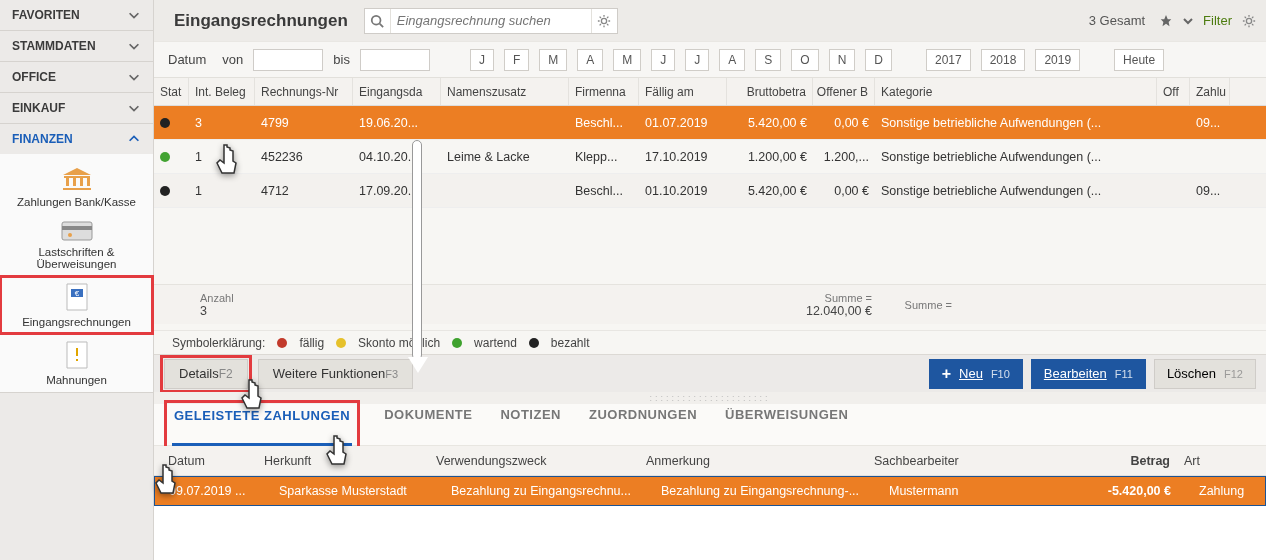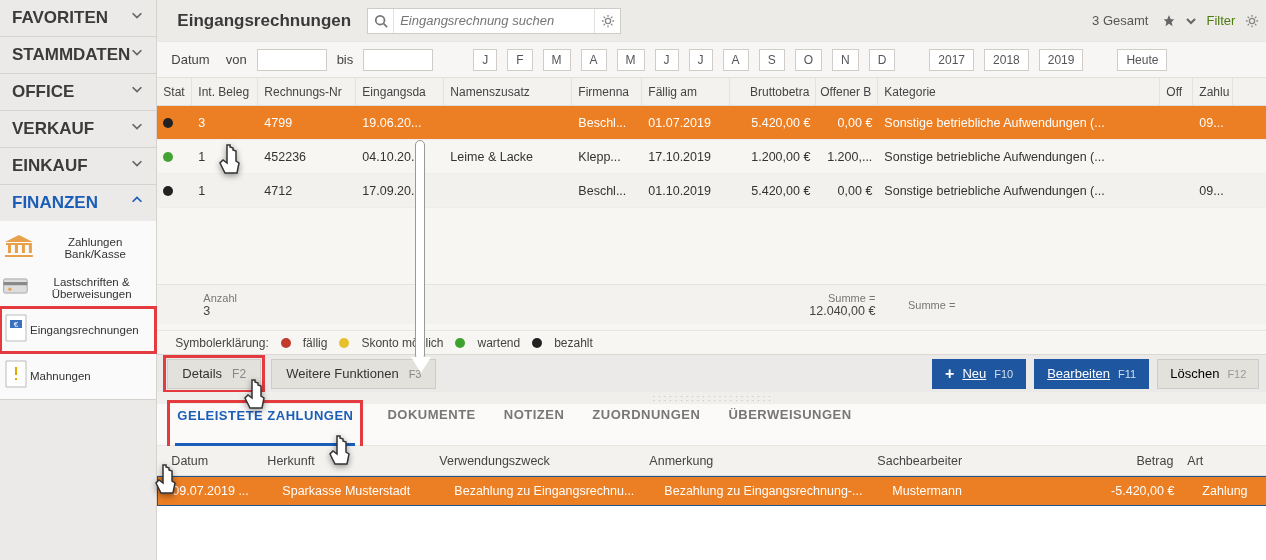--- a/index.html
+++ b/index.html
@@ -1,24 +1,24 @@
 <!DOCTYPE html>
 <html><head>
 <meta charset="utf-8">
 <style>
   * { box-sizing: border-box; margin: 0; padding: 0; font-family: "Segoe UI", Arial, sans-serif; }
   body { width: 1266px; height: 560px; overflow: hidden; background: #fff; position: relative; }
   .app { display: flex; height: 560px; }
   .sidebar { width: 195px; background: #eceae8; display: flex; flex-direction: column; border-right: 1px solid #d6d3cf; }
   .side-group { border-bottom: 1px solid #d6d3cf; }
-  .side-head { display: flex; align-items: flex-start; justify-content: space-between; padding: 8px 12px; font-size: 17px; font-weight: 600; color: #3b3b3b; cursor: pointer; text-transform: uppercase; }
+  .side-head { display: flex; align-items: center; justify-content: space-between; padding: 8px 12px; font-size: 12px; font-weight: 600; color: #3b3b3b; cursor: pointer; text-transform: uppercase; }
   .side-head.finanzen { color: #1a5eb8; }
   .chev { width: 14px; height: 14px; }
   .side-tiles { background: #fafafa; display: flex; flex-direction: column; align-items: center; padding: 6px 0 0 0; }
-  .tile { display: flex; align-items: center; padding: 6px 2px; font-size: 11.5px; color: #333; text-align: center; width: 100%; cursor: pointer; }
+  .tile { display: flex; flex-direction: column; align-items: center; padding: 6px 2px; font-size: 11.5px; color: #333; text-align: center; width: 100%; cursor: pointer; }
   .tile svg { margin-bottom: 4px; }
   .tile.highlighted { outline: 3px solid #e33b3f; outline-offset: -2px; }
   .main { flex: 1; display: flex; flex-direction: column; position: relative; background: #fff; }
   .toolbar { display: flex; align-items: center; height: 42px; padding-left: 10px; border-bottom: 1px solid #e9e7e3; background: #edebe8; }
   .page-title { font-size: 17px; font-weight: 600; color: #3a3a3a; margin-left: 10px; margin-right: 10px; }
   .search-wrap { display: flex; align-items: center; border: 1px solid #cfccc8; background: #fff; height: 26px; margin-left: 6px; }
   .search-btn { width: 26px; height: 24px; display: flex; align-items: center; justify-content: center; border-right: 1px solid #e3e1dc; }
   .search-input { border: none; outline: none; font-size: 13px; font-style: italic; color: #888; width: 200px; padding: 0 6px; }
   .gear-btn { width: 26px; height: 24px; display: flex; align-items: center; justify-content: center; border-left: 1px solid #e3e1dc; }
   .toolbar-right { margin-left: auto; display: flex; align-items: center; gap: 10px; padding-right: 10px; }
@@ -51,38 +51,38 @@
   .status-dot { width: 10px; height: 10px; border-radius: 50%; }
   .dot-black { background: #222; }
   .dot-green { background: #43a332; }
   .grid-body { height: 224px; background: #f7f6f3; }
   .sumbar { display: flex; align-items: center; height: 40px; border-top: 1px solid #e5e3de; background: #f4f2ef; font-size: 12.5px; color: #444; padding-left: 36px; }
   .sumbar .anz { width: 86px; }
   .sumbar .spacer { flex: 1; }
   .legend-bar { display: flex; align-items: center; gap: 12px; font-size: 12px; color: #444; padding: 5px 12px 4px 18px; background: #f7f6f3; border-top: 1px solid #e8e6e2; }
   .legend-bar .ldot { width: 10px; height: 10px; border-radius: 50%; }
   .action-bar { display: flex; align-items: center; height: 38px; background: #eceae8; border-top: 1px solid #dcd9d4; padding: 0; }
-  .details-btn, .wf-btn { display: flex; align-items: center; gap: 10px; padding: 0 14px; height: 30px; margin: 4px 0 4px 10px; border: 1px solid #cfccc8; background: #e3e1dc; font-size: 13px; color: #333; cursor: pointer; }
+  .details-btn, .wf-btn { display: flex; align-items: center; padding: 0 14px; height: 30px; margin: 4px 0 4px 10px; border: 1px solid #cfccc8; background: #e3e1dc; font-size: 13px; color: #333; cursor: pointer; }
   .details-btn { outline: 3px solid #e33b3f; outline-offset: 1px; }
   .ab-right { margin-left: auto; display: flex; gap: 8px; padding-right: 10px; }
   .ab-btn { display: flex; align-items: center; gap: 8px; padding: 0 12px; height: 30px; font-size: 13px; border: 1px solid #cfccc8; cursor: pointer; }
   .ab-btn.primary { background: #1e56a0; color: #fff; border-color: #1e56a0; }
   .ab-btn .kc { font-size: 11px; opacity: .8; }
   .resize-gr { height: 12px; background: #f1efec; display:flex; align-items:center; justify-content:center; color:#bbb; font-size:9px; letter-spacing:3px; }
   .tabs-bar { display: flex; align-items: center; height: 42px; background: #fbfaf8; padding-left: 12px; gap: 24px; border-bottom: 1px solid #e8e6e1; }
   .tab { font-size: 13px; color: #777; font-weight: 600; letter-spacing: .5px; cursor: pointer; padding: 0 2px 20px 2px; }
   .tab.active { color: #1a5eb8; border-bottom: 3px solid #1a5eb8; }
   .tabs-bar .tab-box { outline: 3px solid #e33b3f; outline-offset: -1px; padding: 6px 6px 2px 6px; display:flex; }
   .pay-head { display: flex; align-items: center; height: 30px; background: #f4f2ef; font-size: 12.5px; color: #444; border-bottom: 1px solid #e2e0db; }
   .pc-datum { width: 110px; padding-left: 14px; }
   .pc-her { width: 172px; }
   .pc-verw { width: 210px; }
   .pc-anm { width: 228px; }
   .pc-sach { width: 202px; }
-  .pc-betrag { width: 108px; text-align: right; padding-right: 14px; }
+  .pc-betrag { width: 108px; text-align: right; padding-right: 14px; font-weight: bold; }
   .pc-art { width: 80px; }
   .pay-row { display: flex; align-items: center; height: 30px; background: #ec7e23; color: #fff; font-size: 12.5px; border: 1px solid #1c5393; }
   .pay-row > div { padding-left: 14px; overflow: hidden; white-space: nowrap; text-overflow: ellipsis; }
   .cursor-overlay { position: absolute; pointer-events: none; }
   .cursor-overlay svg { filter: drop-shadow(0 2px 3px rgba(0,0,0,.4)); }
   .arrow-overlay { position: absolute; pointer-events: none; left: 258px; top: 140px; }
   .arrow-line { width: 10px; height: 220px; background:#fff; border:1px solid #999; border-radius:6px; position:relative;}
   .arrow-head { position:absolute; bottom:-14px; left:-5px; width:0;height:0;border-left:10px solid transparent;border-right:10px solid transparent;border-top:16px solid #fff; }
   .arrow-head2 { position:absolute; bottom:-12px; left:-3px; width:0;height:0;border-left:8px solid transparent;border-right:8px solid transparent;border-top:13px solid #999; }
 </style>
@@ -103,28 +103,20 @@
         <div class="side-head">
           <span>STAMMDATEN</span>
           <svg class="chev" viewBox="0 0 16 16">
             <path d="M3 6l5 5 5-5" fill="none" stroke="#666" stroke-width="2"></path>
           </svg>
         </div>
       </div>
     <div class="side-group">
         <div class="side-head">
           <span>OFFICE</span>
-          <svg class="chev" viewBox="0 0 16 16">
-            <path d="M3 6l5 5 5-5" fill="none" stroke="#666" stroke-width="2"></path>
-          </svg>
-        </div>
-      </div>
-    <div class="side-group">
-        <div class="side-head">
-          <span>VERKAUF</span>
           <svg class="chev" viewBox="0 0 16 16">
             <path d="M3 6l5 5 5-5" fill="none" stroke="#666" stroke-width="2"></path>
           </svg>
         </div>
       </div>
     <div class="side-group">
         <div class="side-head">
           <span>EINKAUF</span>
           <svg class="chev" viewBox="0 0 16 16">
             <path d="M3 6l5 5 5-5" fill="none" stroke="#666" stroke-width="2"></path>

